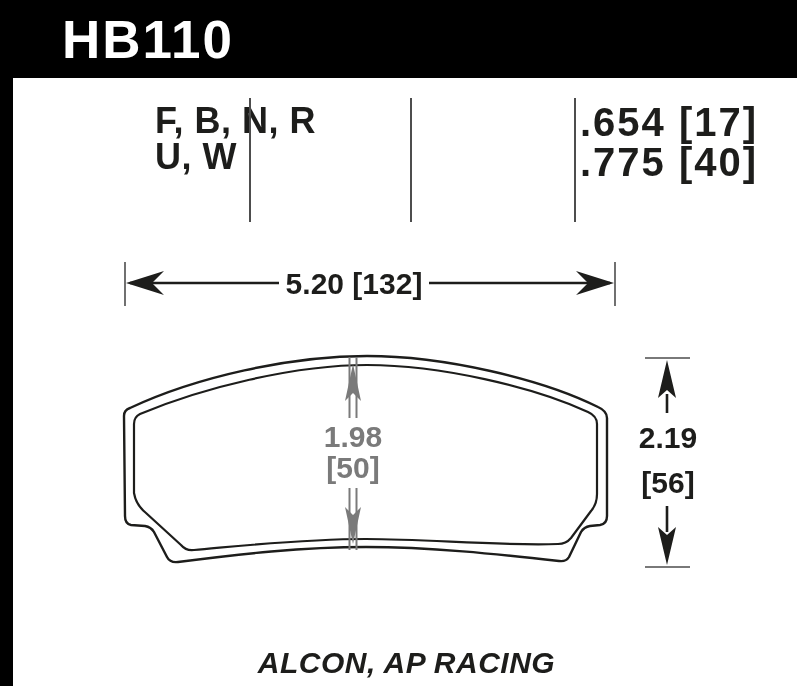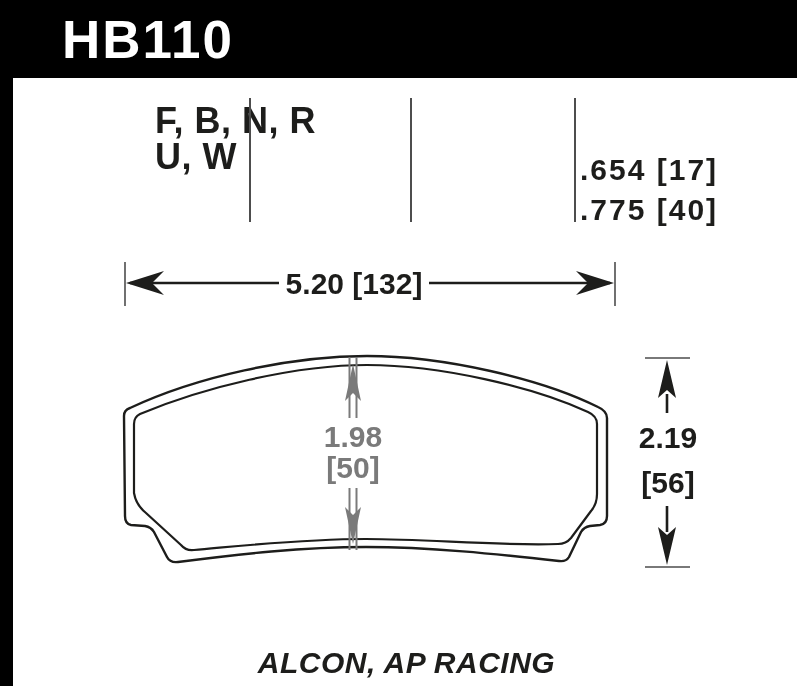--- a/index.html
+++ b/index.html
@@ -36,24 +36,23 @@
 
   .compounds {
     position: absolute; left: 108px; top: 103px;
     font-size: 36px; line-height: 36px;
     letter-spacing: 0.5px;
     white-space: nowrap;
     margin-left: 47px;
   }
   .thickness {
     position: absolute; left: 580px; top: 102px;
-    font-size: 30px; line-height: 40px;
+    font-size: 40px; line-height: 40px;
     letter-spacing: 2px;
     white-space: nowrap;
-    margin-top: 48px;
   }
   .divider {
     position: absolute; top: 98px;
     width: 2px; height: 124px;
     background: #4d4d4d;
   }
   .divider.d1 { left: 249px; }
   .divider.d2 { left: 410px; }
   .divider.d3 { left: 574px; }
 

